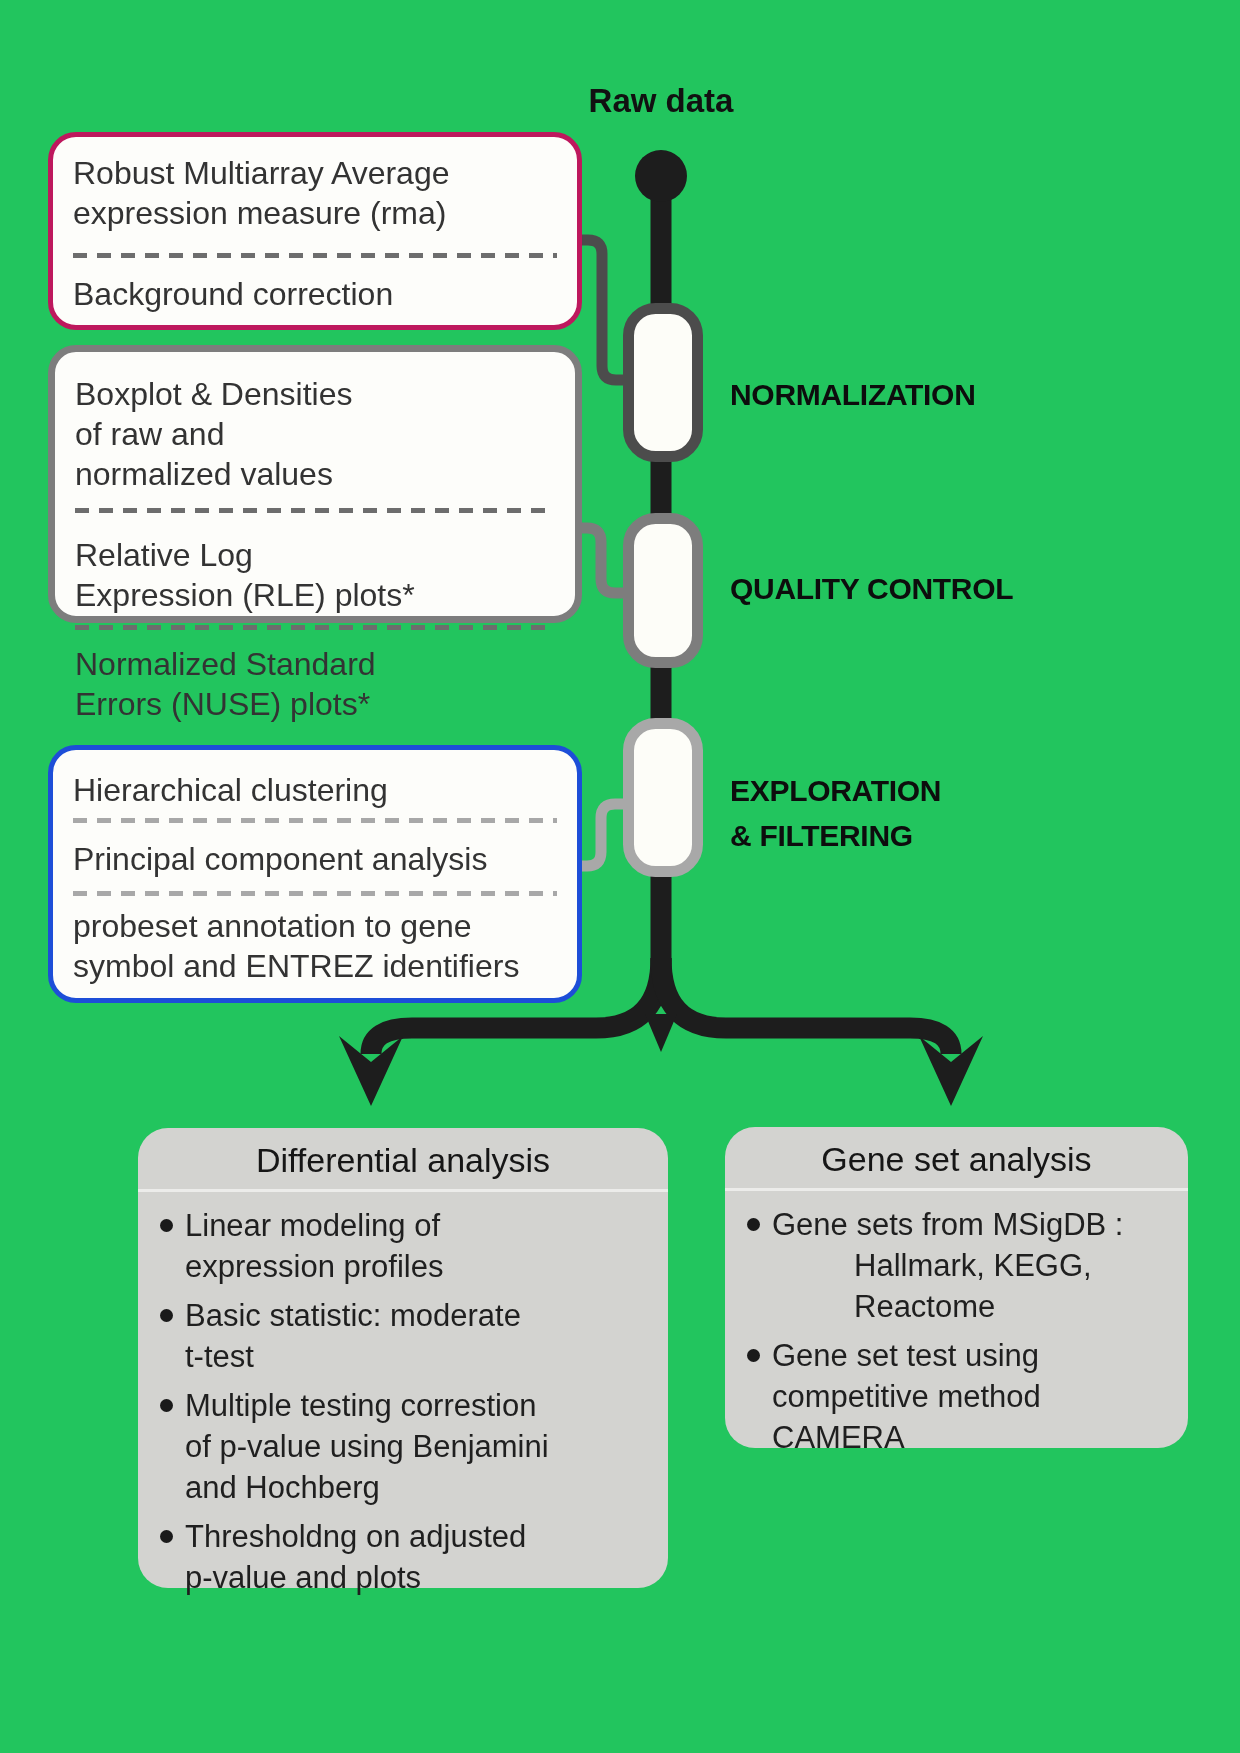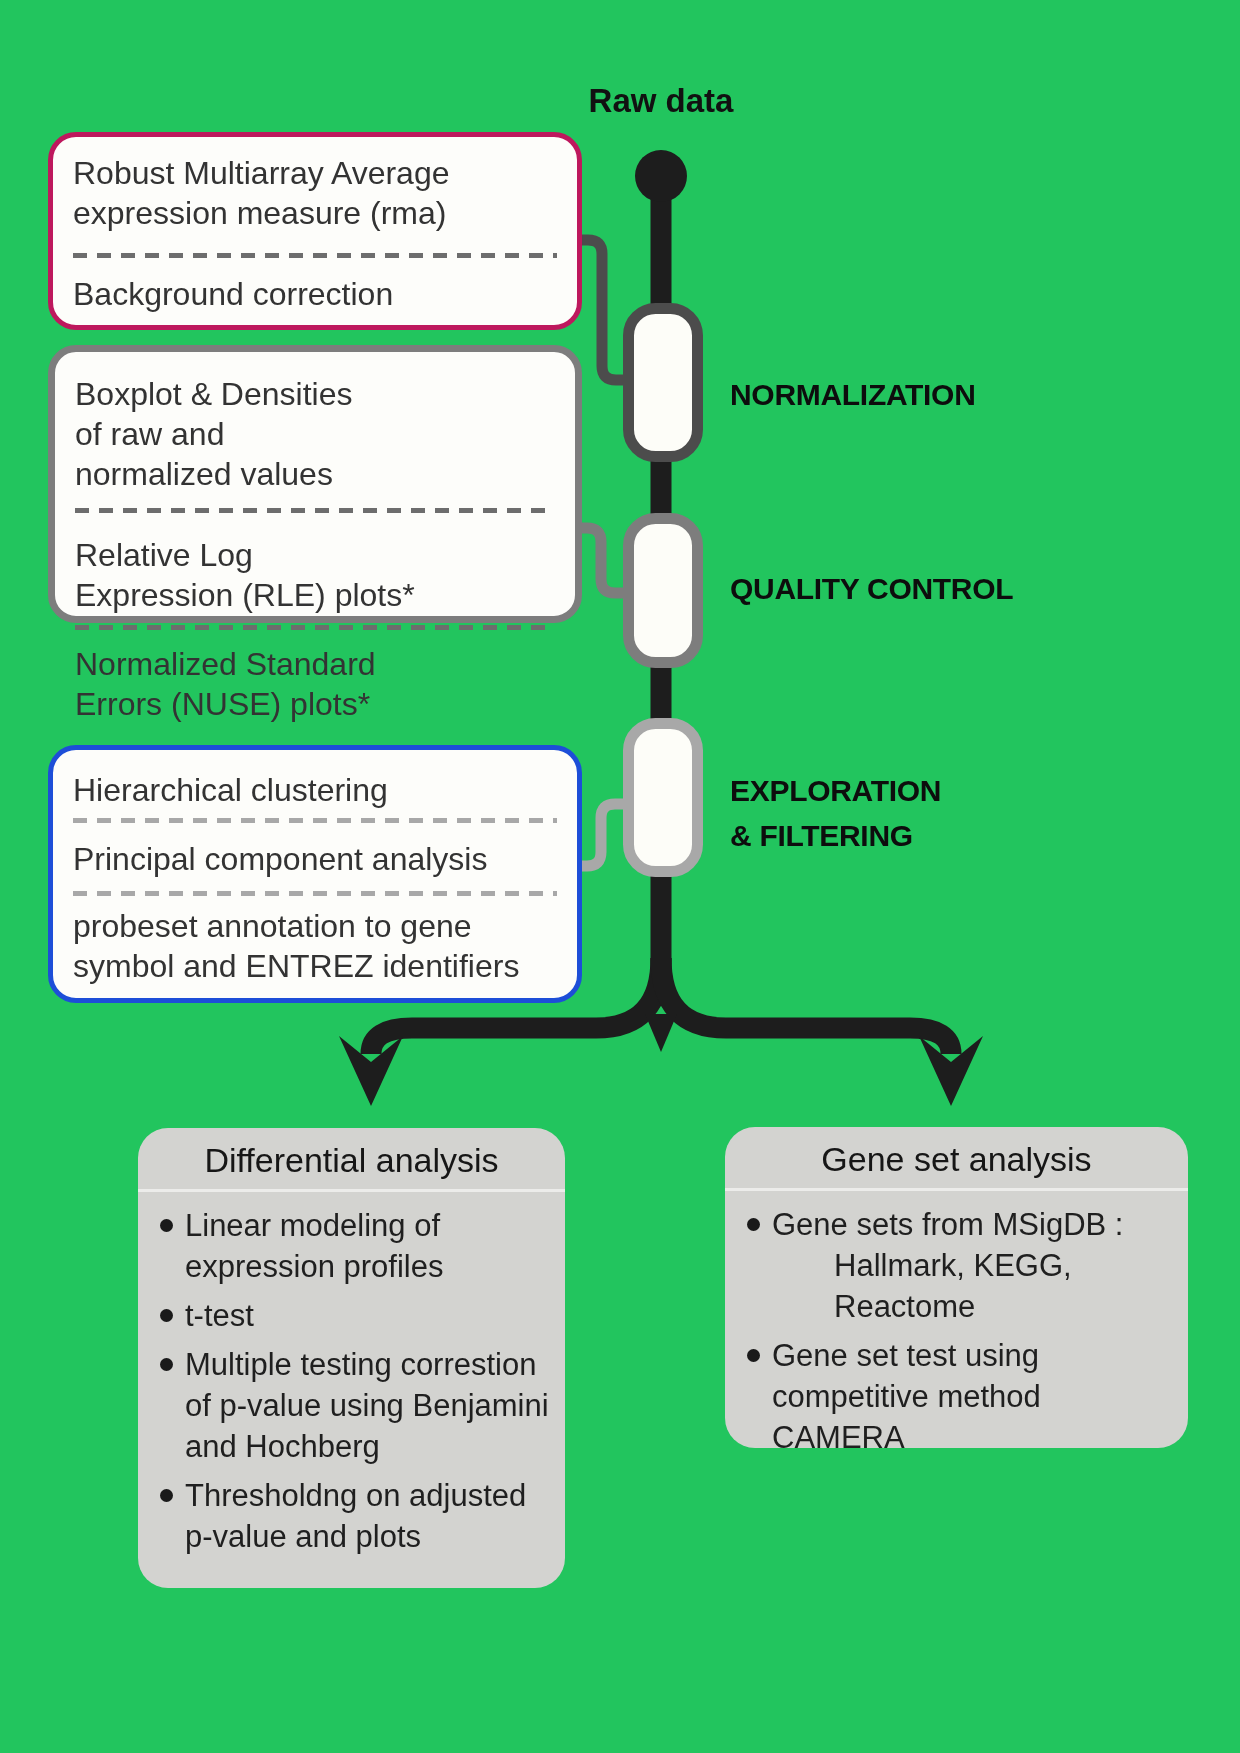--- a/index.html
+++ b/index.html
@@ -34,31 +34,31 @@
   }
   .stage-label span{display:block;}
   #lbl-norm{top:372px;}
   #lbl-qc{top:566px;}
   #lbl-expl{top:768px;}
 
   .card{
     position:absolute;z-index:2;background:#d3d3d0;border-radius:30px;box-sizing:border-box;
     color:#1f1f1f;
   }
-  #card-diff{left:138px;top:1128px;width:427px;height:460px;}
+  #card-diff{left:138px;top:1128px;width:530px;height:460px;}
   #card-gene{left:725px;top:1127px;width:463px;height:321px;}
   .card h2{
     margin:0;padding:13px 10px 9px 10px;font-size:34px;font-weight:400;text-align:center;
     color:#161616;border-bottom:3px solid #ececea;letter-spacing:0;
   }
   .card ul{list-style:none;margin:0;padding:13px 16px 0 22px;}
   .card li{display:flex;margin-bottom:8px;font-size:31px;line-height:41px;}
   .bullet-dot{flex:none;width:13px;height:13px;border-radius:50%;background:#1a1a1a;margin:14px 12px 0 0;}
   .li-text span{display:block;white-space:nowrap;}
-  .li-text span.indent{margin-left:62px;}
+  .li-text span.indent{margin-left:82px;}
 </style>
 </head>
 <body>
 
 <div id="stage">
 
   <svg id="spine" width="1240" height="1753" viewBox="0 0 1240 1753">
 
     <line x1="661" y1="176" x2="661" y2="980" stroke="#1d1d1d" stroke-width="21"></line>
 
@@ -143,20 +143,21 @@
       <li>
         <span class="bullet-dot"></span>
         <div class="li-text">
           <span>Linear modeling of</span>
           <span>expression profiles</span>
         </div>
       </li>
       <li>
         <span class="bullet-dot"></span>
         <div class="li-text">
+          <span>Basic statistic: moderate</span>
           <span>t-test</span>
         </div>
       </li>
       <li>
         <span class="bullet-dot"></span>
         <div class="li-text">
           <span>Multiple testing correstion</span>
           <span>of p-value using Benjamini</span>
           <span>and Hochberg</span>
         </div>

